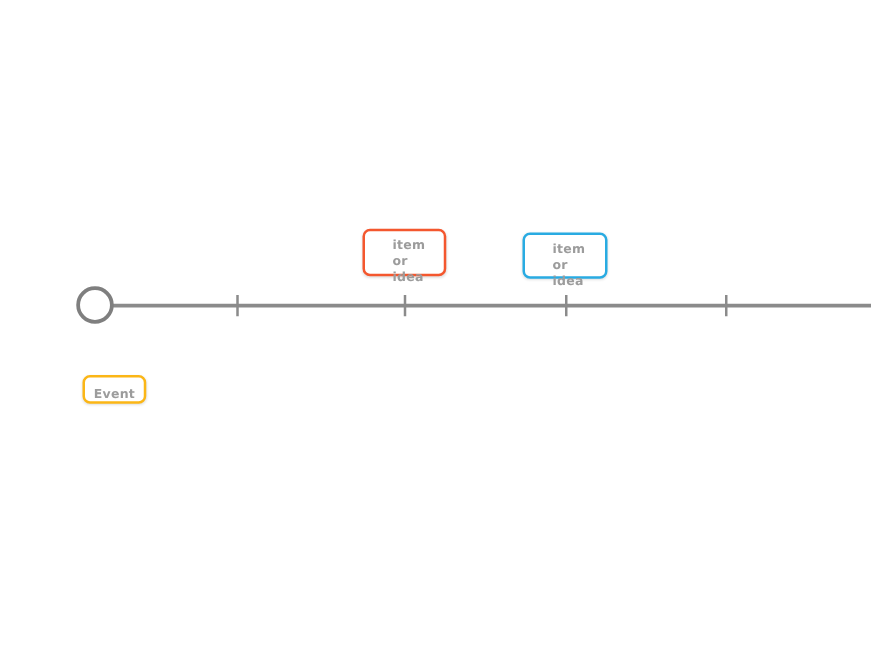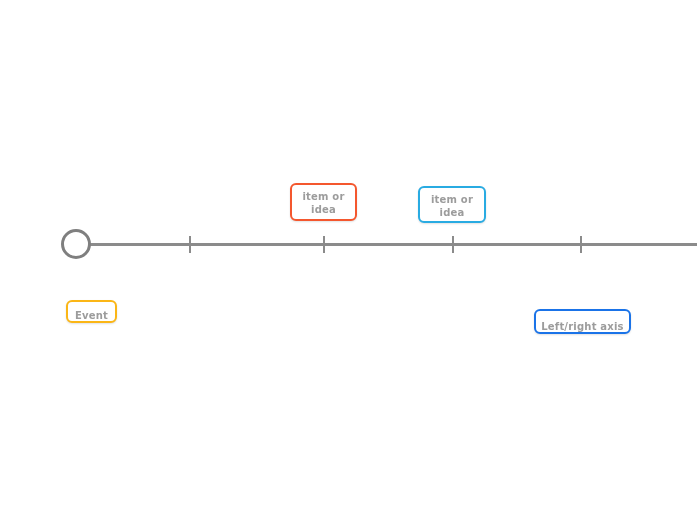--- a/index.html
+++ b/index.html
@@ -56,23 +56,23 @@
     border: 2px solid #cccccc;
     border-radius: 6px;
     box-shadow: 0 1px 2px rgba(0,0,0,0.12);
     color: #9c9c9c;
     font-size: 10px;
     font-weight: bold;
     letter-spacing: 0.2px;
     cursor: pointer;
   }
   .node-multiline {
-    padding: 5px 0;
+    padding: 5px 22px;
     line-height: 13px;
-    text-align: center;
+    text-align: left;
   }
   .node-centered {
     display: flex;
     align-items: flex-end;
     justify-content: center;
     text-align: center;
   }
   .node-item1 { left: 290px; top: 183px; width: 67px; height: 38px; }
   .node-item2 { left: 418px; top: 186px; width: 68px; height: 37px; }
   .node-event { left: 66px;  top: 300px; width: 51px; height: 23px; }
@@ -95,17 +95,14 @@
   </div>
 
   <div class="node node-multiline node-item2" style="border-color: rgb(41, 171, 226);">
     <span>item or idea</span>
   </div>
 
   <div class="node node-centered node-event" style="border-color: rgb(251, 182, 22);">
     <span>Event</span>
   </div>
 
-  <div class="node node-centered node-axis" style="border-color: rgb(26, 115, 232);">
-    <span>Left/right axis</span>
-  </div>
 
 </div>
 
 </body></html>

